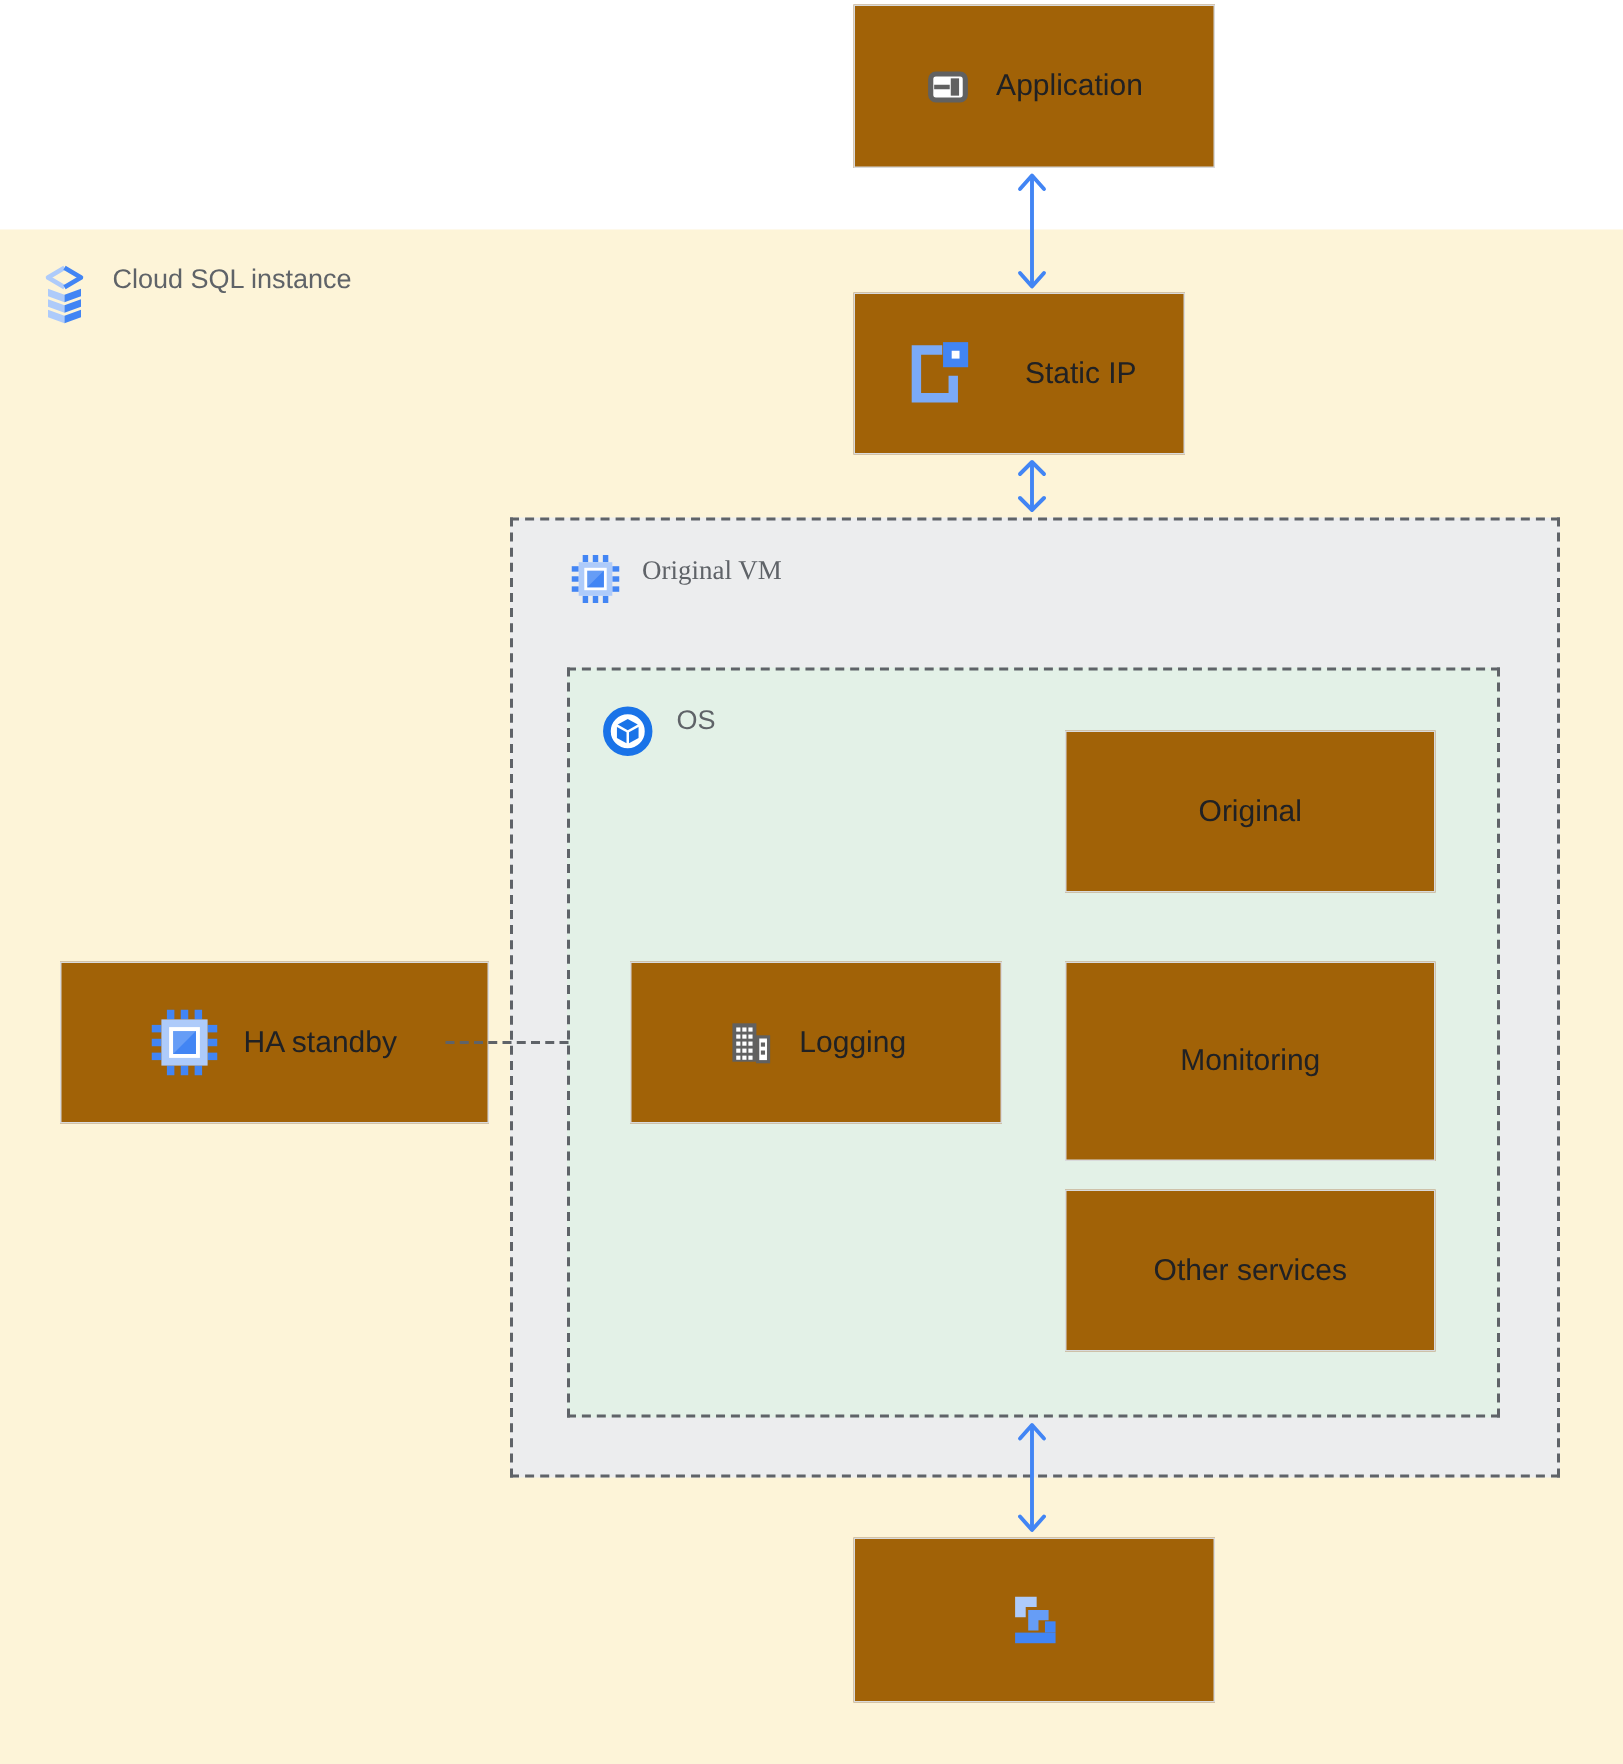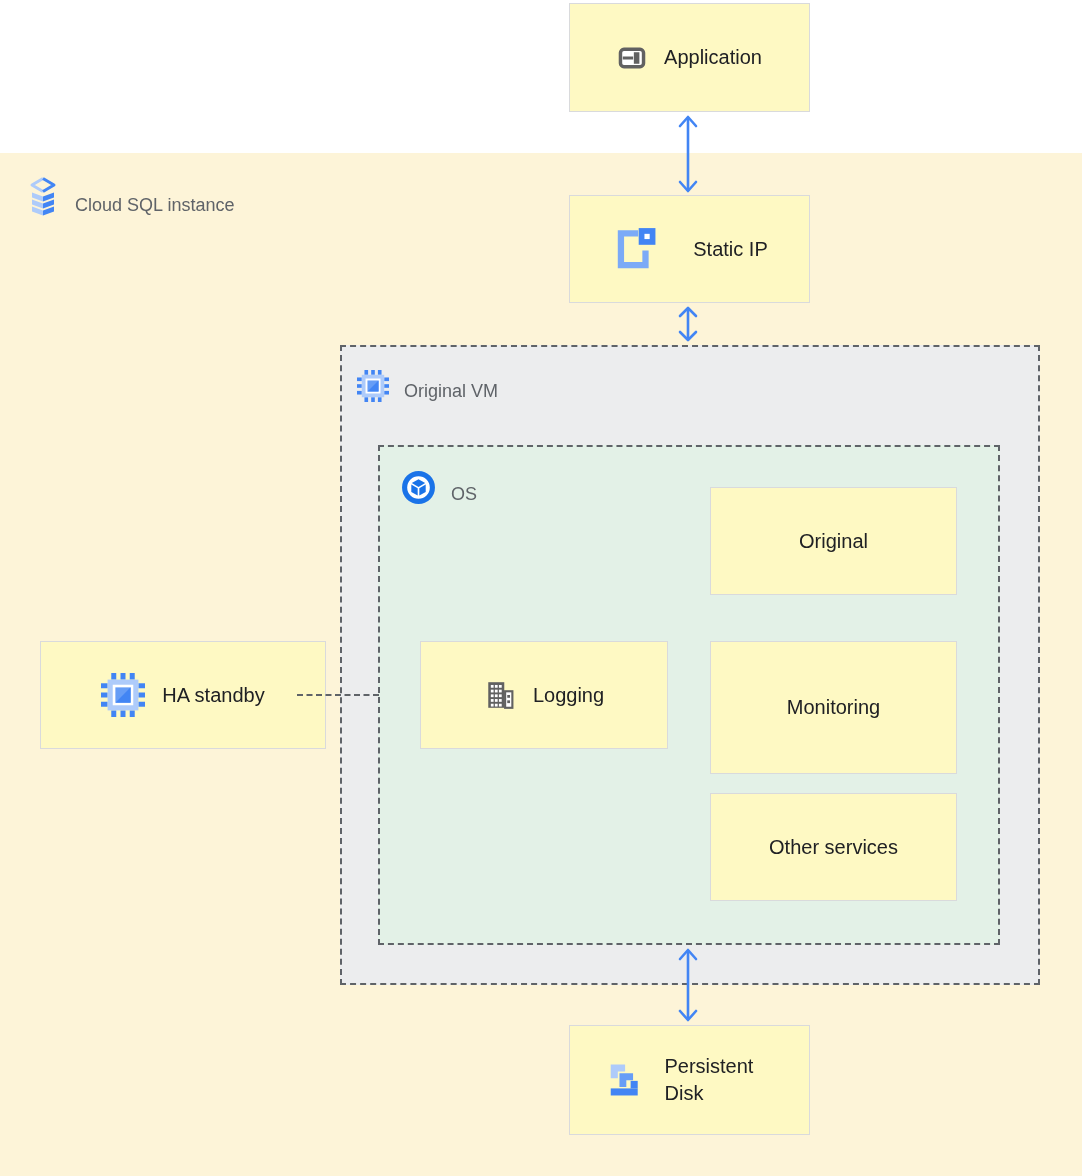--- a/index.html
+++ b/index.html
@@ -6,26 +6,26 @@
   body{
     width:1082px;height:1176px;position:relative;background:#ffffff;
     font-family:"Liberation Sans","DejaVu Sans",sans-serif;
     color:#202124;overflow:hidden;
   }
   .abs{position:absolute;}
   .yellow-zone{left:0;top:153px;width:1082px;height:1023px;background:#fdf4d8;}
   .vm-zone{left:340px;top:345px;width:700px;height:640px;background:#ecedee;border:2px dashed #5f6368;box-sizing:border-box;}
   .os-zone{left:378px;top:445px;width:622px;height:500px;background:#e3f1e7;border:2px dashed #5f6368;box-sizing:border-box;}
   .node{
-    background:#fef9c3;border:1px solid #d9dadc;box-sizing:border-box;
+    background:#a16207;border:1px solid #d9dadc;box-sizing:border-box;
     display:flex;align-items:center;justify-content:center;gap:17px;
     font-size:20px;color:#202124;
   }
   .node .txt{white-space:nowrap;}
-  .zone-label{display:flex;align-items:flex-end;gap:15px;font-size:18px;color:#5f6368;}
+  .zone-label{display:flex;align-items:flex-start;gap:15px;font-size:18px;color:#5f6368;}
   .pd-txt{width:112px;line-height:1.35;}
   .connector{left:297px;top:694px;width:82px;height:0;border-top:2px dashed #5f6368;}
   .arrow{display:block;}
   svg{display:block;}
 </style>
 </head>
 <body>
 
 <div class="abs yellow-zone"></div>
 
@@ -57,42 +57,42 @@
 </div>
 
 <div class="abs" style="left:675px;top:114px;">
   <svg class="arrow" width="26" height="80" viewBox="0 0 26 80" fill="none" stroke="#4285f4" stroke-width="2.6" stroke-linecap="round" stroke-linejoin="round">
     <line x1="13" y1="4" x2="13" y2="76"></line>
     <polyline points="5,12 13,3 21,12"></polyline>
     <polyline points="5,68 13,77 21,68"></polyline>
   </svg>
 </div>
 
-<div class="abs node" style="left:569px;top:195px;width:241px;height:108px;gap:36px;">
+<div class="abs node" style="left:569px;top:195px;width:221px;height:108px;gap:36px;">
   <span>
     <svg width="46" height="46" viewBox="0 0 44 44">
       <path d="M26 7 H9.5 V37.5 H33 V23.5" fill="none" stroke="#7baaf7" stroke-width="6"></path>
       <rect x="26.5" y="2" width="16" height="16" fill="#4285f4"></rect>
       <rect x="32" y="7.5" width="5" height="5" fill="#ffffff"></rect>
     </svg>
   </span>
   <span class="txt">Static IP</span>
 </div>
 
 <div class="abs" style="left:675px;top:305px;">
   <svg class="arrow" width="26" height="38" viewBox="0 0 26 38" fill="none" stroke="#4285f4" stroke-width="2.6" stroke-linecap="round" stroke-linejoin="round">
     <line x1="13" y1="4" x2="13" y2="34"></line>
     <polyline points="5,11 13,3 21,11"></polyline>
     <polyline points="5,27 13,35 21,27"></polyline>
   </svg>
 </div>
 
 <div class="abs vm-zone"></div>
 
-<div class="abs zone-label" style="left:357px;top:370px;">
+<div class="abs zone-label" style="left:381px;top:370px;font-family:Liberation Serif, serif;">
   <span>
     <svg width="32" height="32" viewBox="0 0 30 30">
       <g fill="#4285f4">
         <rect x="7" y="0" width="3.4" height="4.5"></rect>
           <rect x="13.3" y="0" width="3.4" height="4.5"></rect>
           <rect x="19.6" y="0" width="3.4" height="4.5"></rect>
         <rect x="7" y="25.5" width="3.4" height="4.5"></rect>
           <rect x="13.3" y="25.5" width="3.4" height="4.5"></rect>
           <rect x="19.6" y="25.5" width="3.4" height="4.5"></rect>
         <rect x="0" y="7" width="4.5" height="3.4"></rect>
@@ -204,14 +204,13 @@
 
 <div class="abs node" style="left:569px;top:1025px;width:241px;height:110px;gap:20px;">
   <span>
     <svg width="42" height="42" viewBox="0 0 38 38">
       <path d="M7,5 h13 v6.2 h-6.6 v6.2 H7 z" fill="#aecbfa"></path>
       <path d="M14.9,13 h12.3 v6.2 h-6.1 v6.2 h-6.2 z" fill="#669df6"></path>
       <rect x="25" y="19.8" width="6.4" height="6.8" fill="#4285f4"></rect>
       <rect x="7" y="26.6" width="24.4" height="6.4" fill="#4285f4"></rect>
     </svg>
   </span>
-  <span class="pd-txt">Persistent Disk</span>
 </div>
 
 </body></html>

